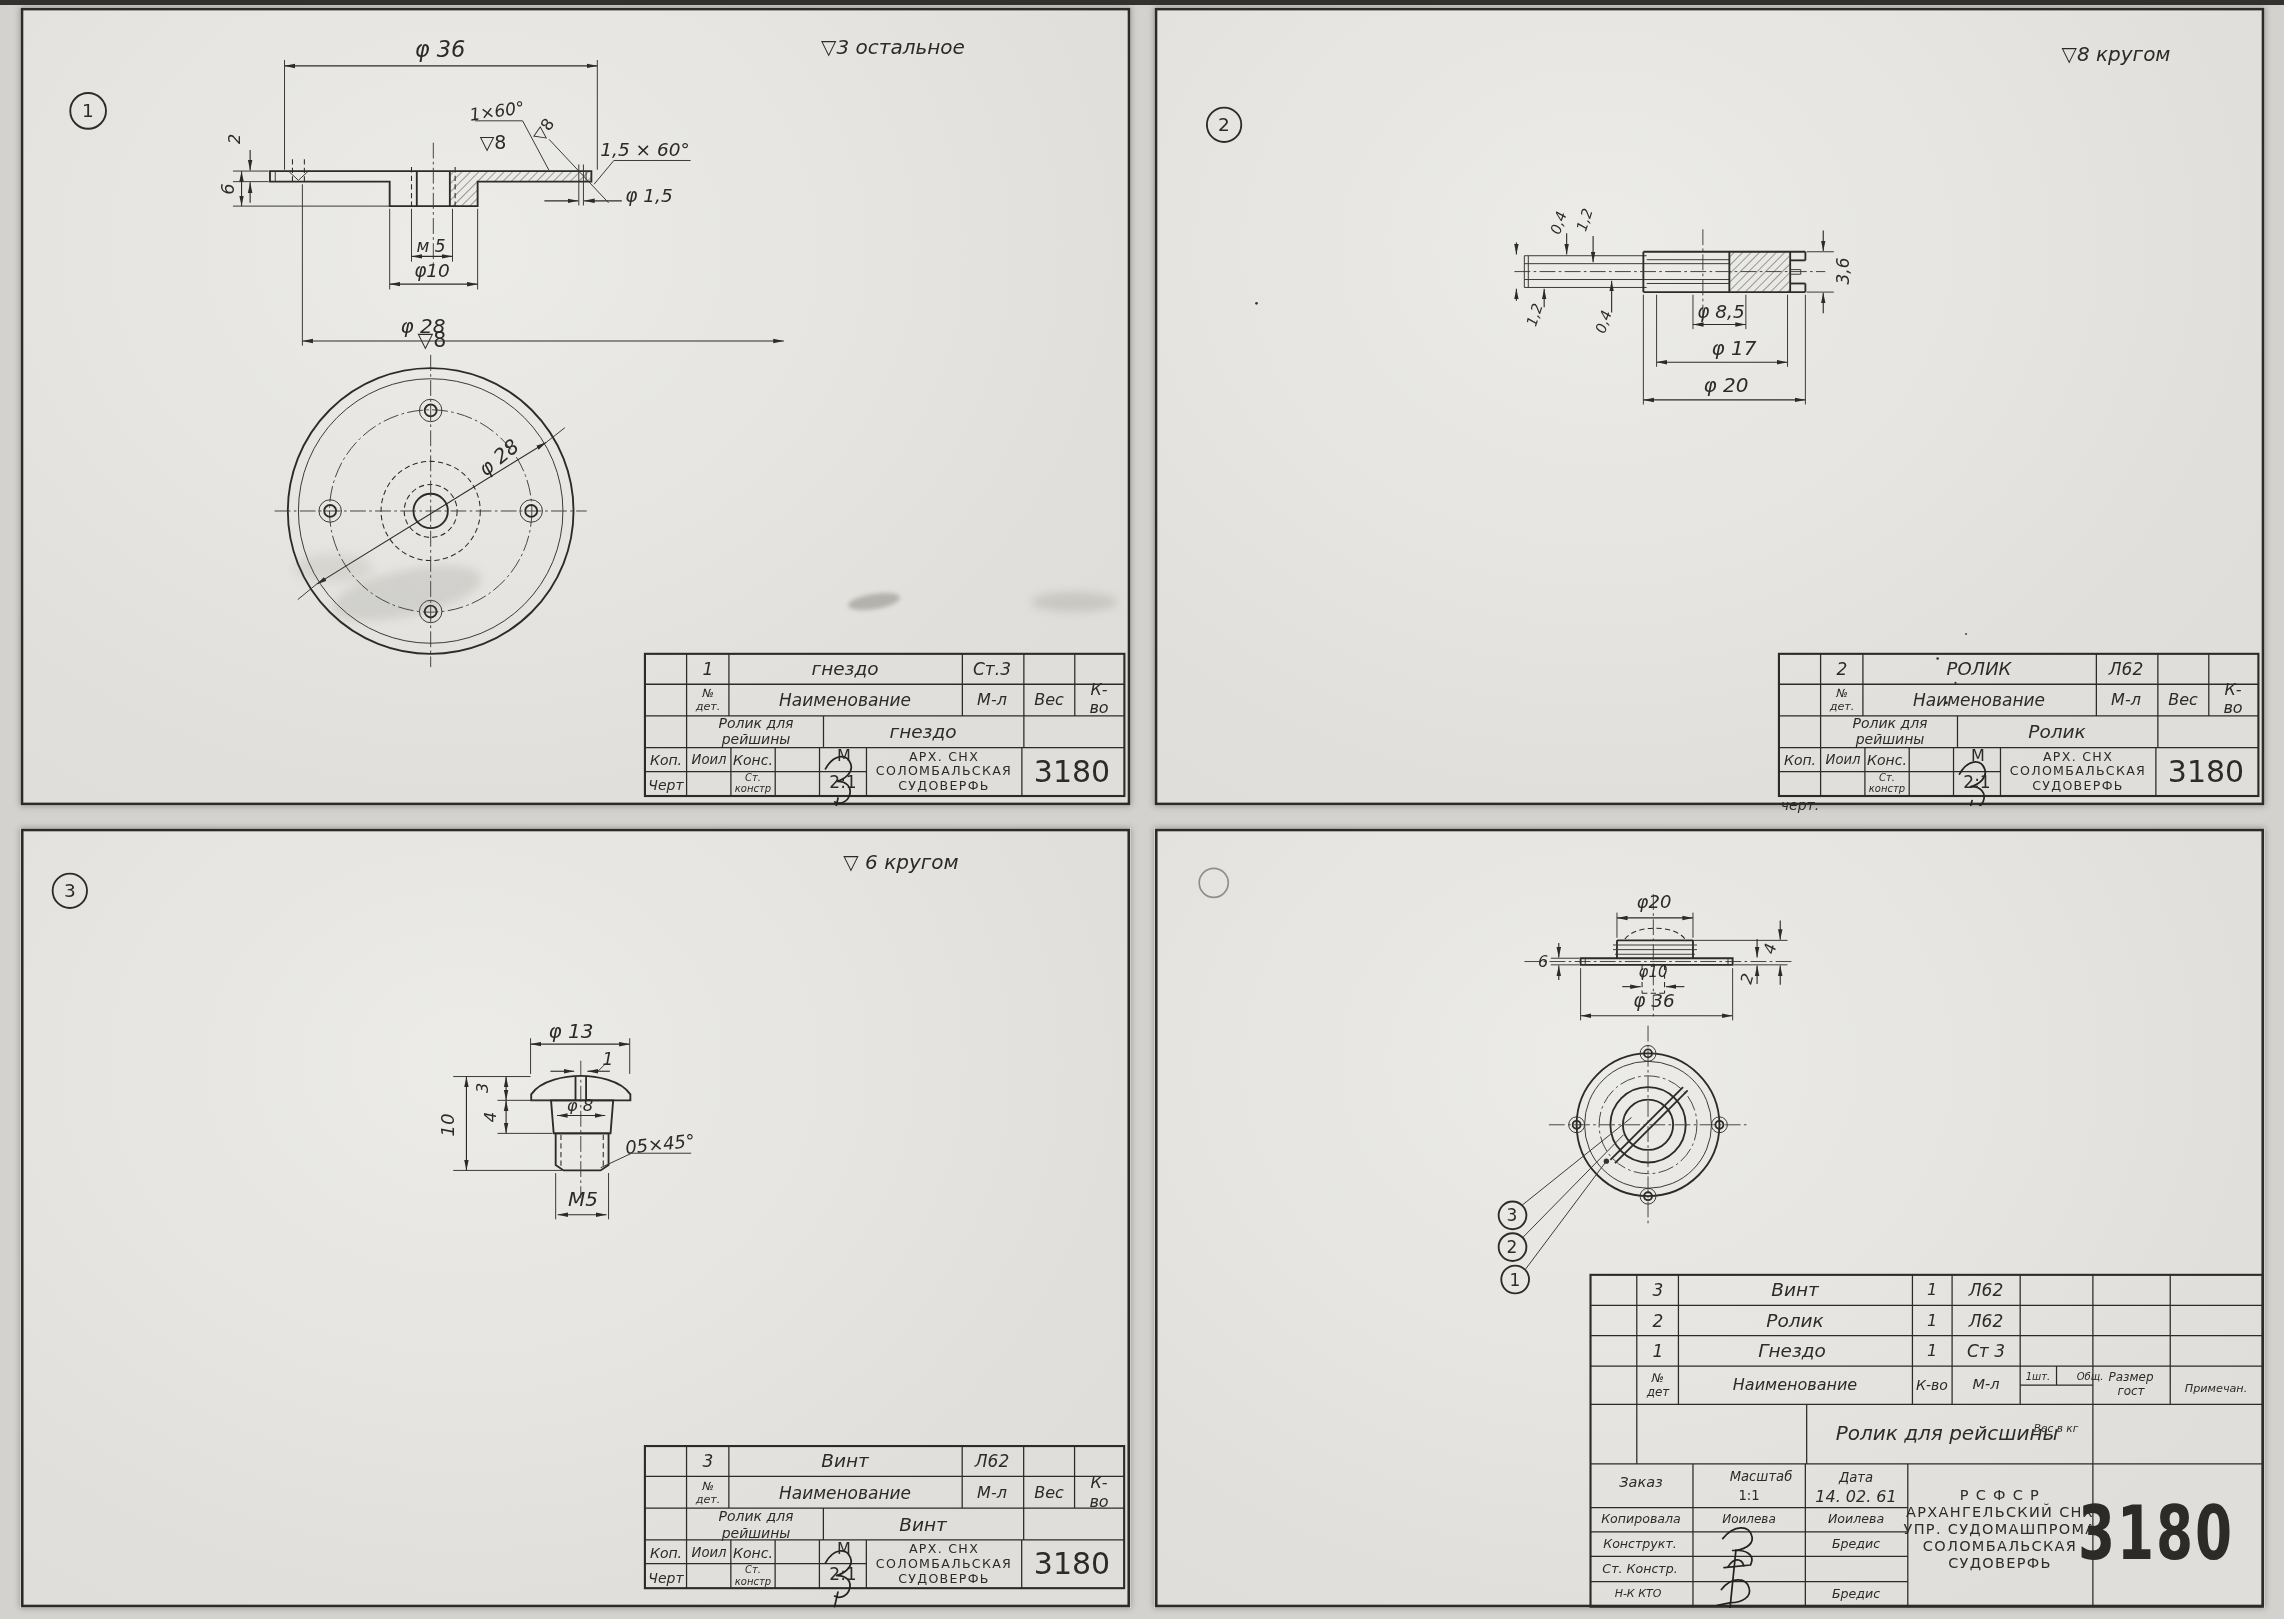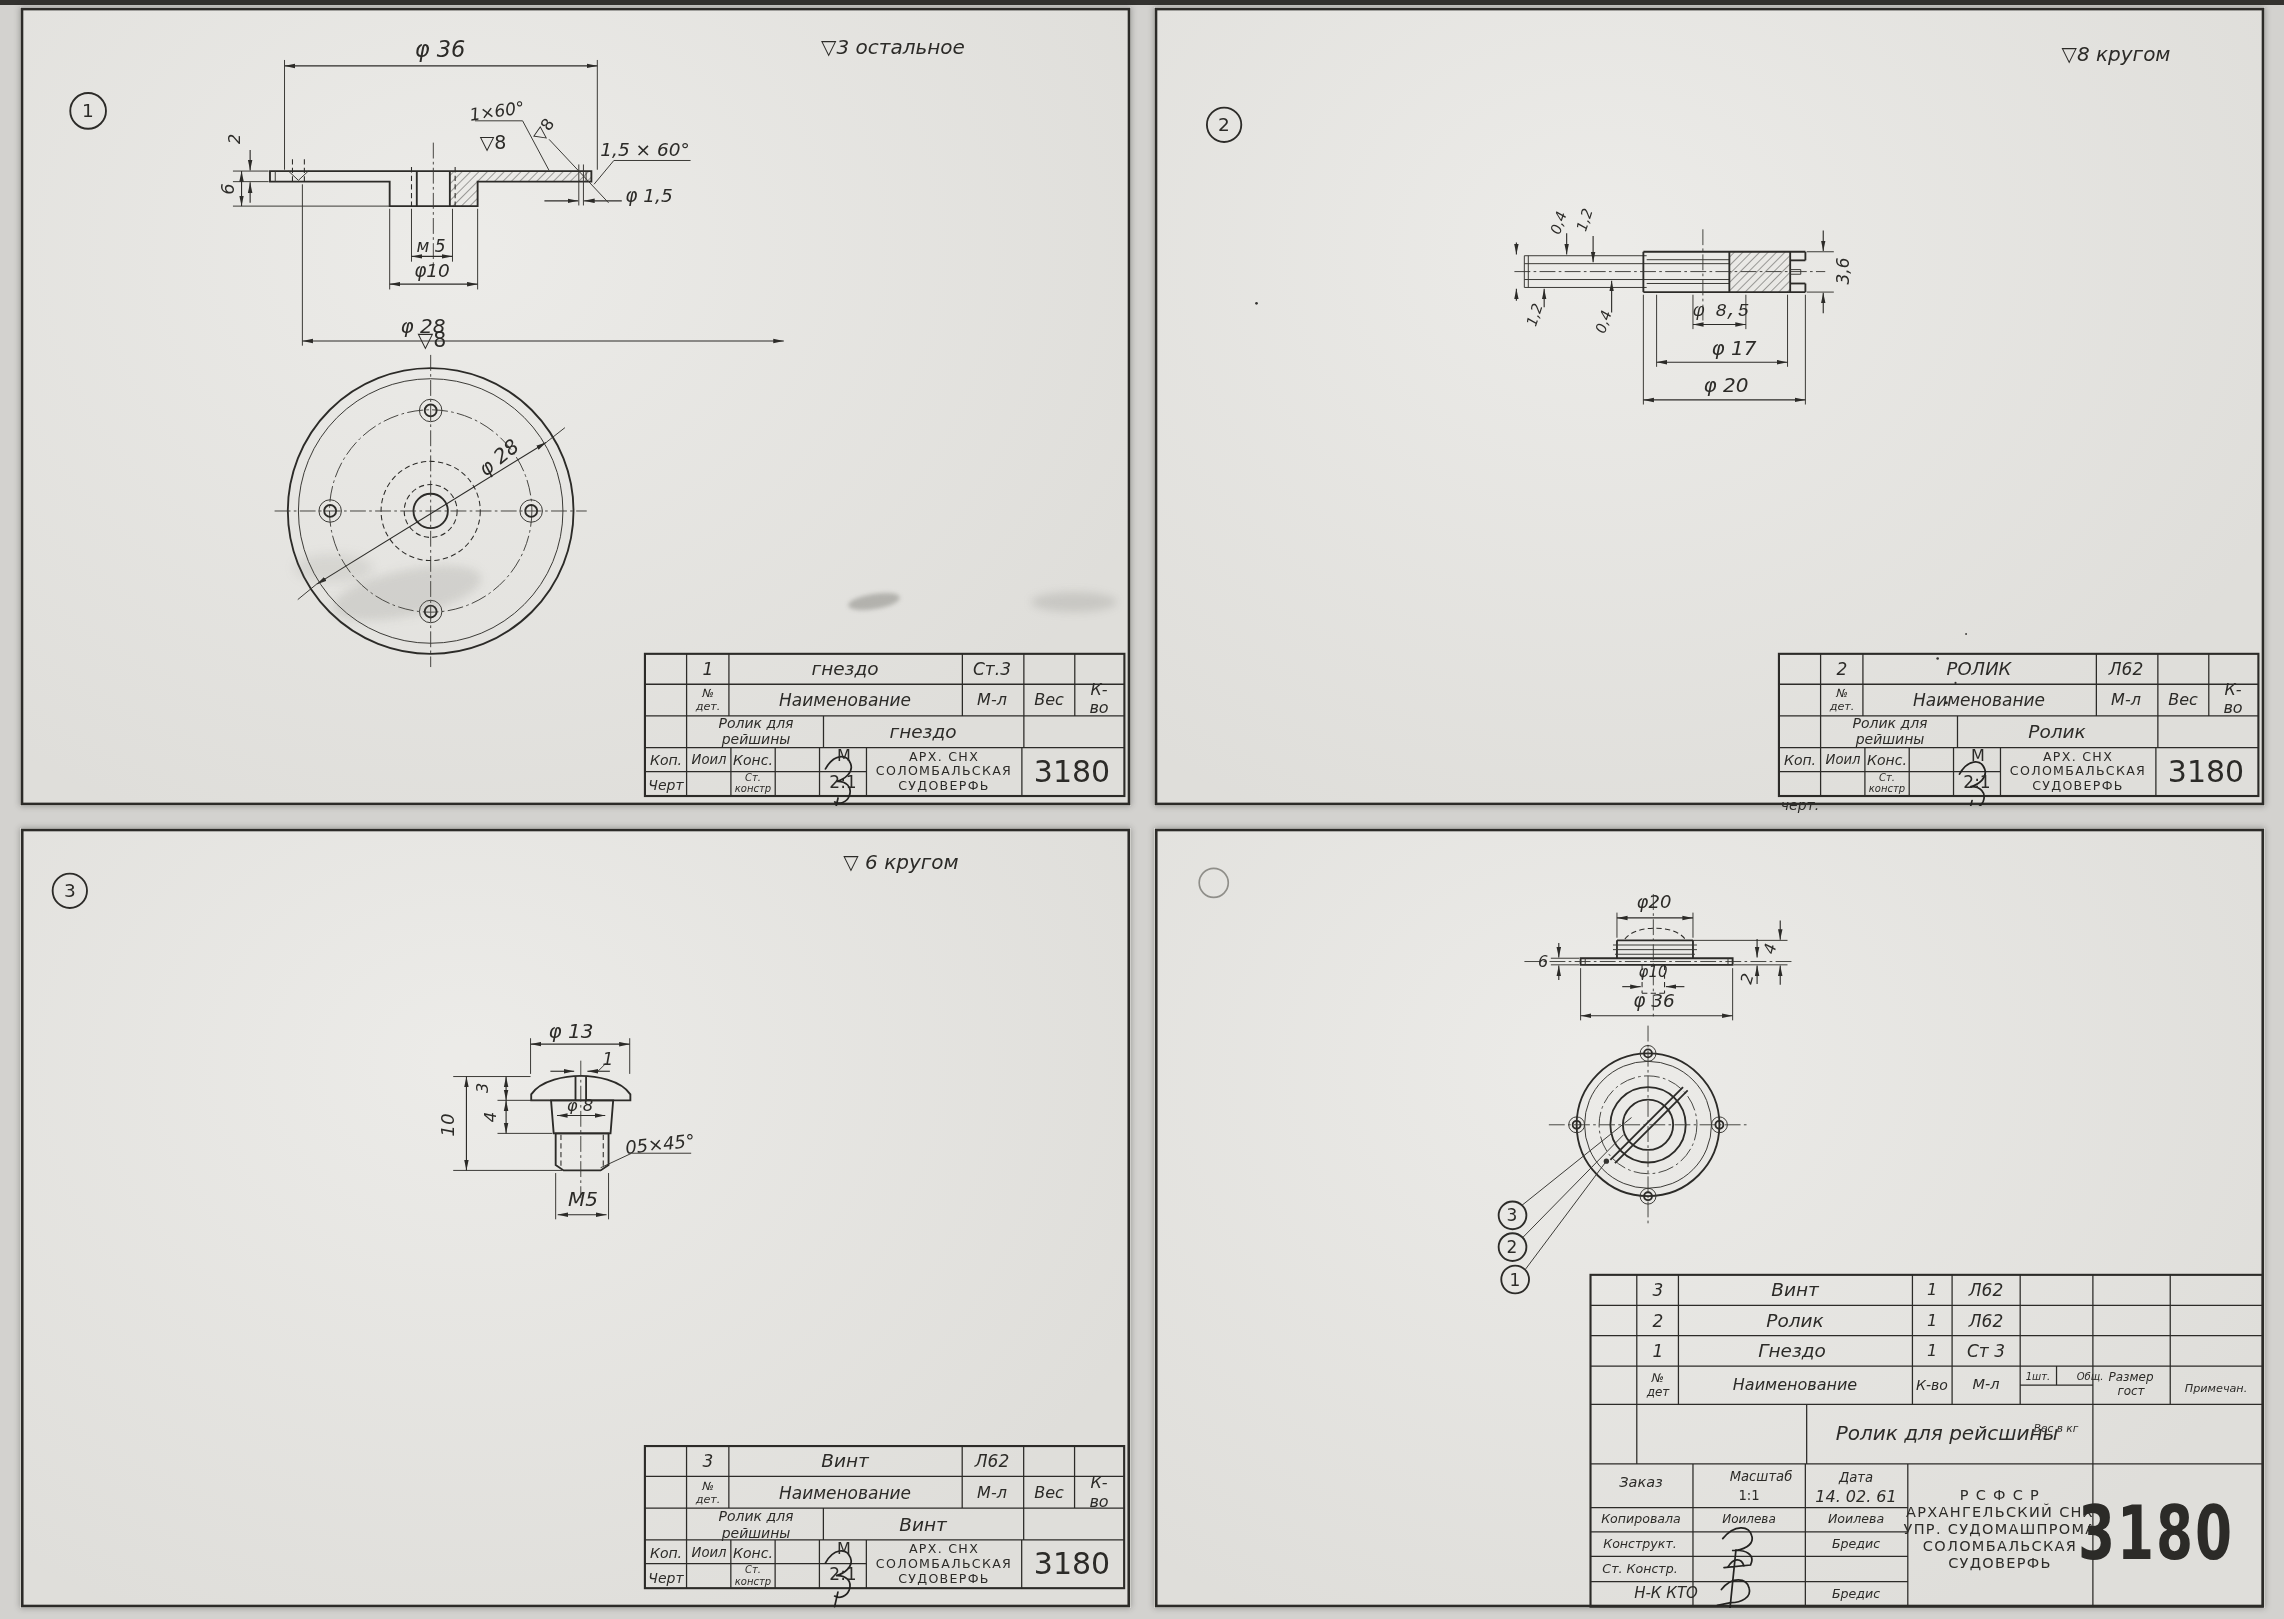--- a/index.html
+++ b/index.html
@@ -238,21 +238,21 @@
   </g>
 </svg>
 <div class="labels">
         <span class="lbl up" style="left: 70px; top: 118px; font-size: 18.5px;">2</span>
         <span class="lbl" style="left: 962px; top: 48px; font-size: 20px;">▽8 кругом</span>
         <span class="lbl" style="left: 405px; top: 216px; font-size: 14.5px; transform: translate(-50%, -50%) rotate(-72deg);">0,4</span>
         <span class="lbl" style="left: 431px; top: 213px; font-size: 14.5px; transform: translate(-50%, -50%) rotate(-72deg);">1,2</span>
         <span class="lbl" style="left: 381px; top: 308px; font-size: 14.5px; transform: translate(-50%, -50%) rotate(-72deg);">1,2</span>
         <span class="lbl" style="left: 450px; top: 315px; font-size: 14.5px; transform: translate(-50%, -50%) rotate(-72deg);">0,4</span>
         <span class="lbl" style="left: 689px; top: 264px; font-size: 17px; transform: translate(-50%, -50%) rotate(-90deg);">3,6</span>
-        <span class="lbl" style="left: 567px; top: 305px; font-size: 18.5px; font-family: Liberation Mono, monospace;">φ 8,5</span>
+        <span class="lbl" style="left: 567px; top: 305px; font-size: 18.5px;">φ 8,5</span>
         <span class="lbl" style="left: 580px; top: 342px; font-size: 20px;">φ 17</span>
         <span class="lbl" style="left: 572px; top: 379px; font-size: 20px;">φ 20</span>
         <span class="lbl" style="left: 688px; top: 662px; font-size: 17px;">2</span>
         <span class="lbl" style="left: 825px; top: 662px; font-size: 18px;">РОЛИК</span>
         <span class="lbl" style="left: 972px; top: 662px; font-size: 17px;">Л62</span>
         <span class="lbl" style="left: 688px; top: 693px; font-size: 11.2px;">№
 дет.</span>
         <span class="lbl" style="left: 825px; top: 693px; font-size: 17px;">Наименование</span>
         <span class="lbl" style="left: 972px; top: 693px; font-size: 16px;">М-л</span>
         <span class="lbl" style="left: 1029px; top: 693px; font-size: 16px;">Вес</span>
@@ -475,21 +475,21 @@
         <span class="lbl" style="left: 595px; top: 649px; font-size: 13.2px; margin-left: 12px;">Масштаб</span>
         <span class="lbl up" style="left: 595px; top: 668px; font-size: 13.2px;">1:1</span>
         <span class="lbl" style="left: 702px; top: 650px; font-size: 13.2px;">Дата</span>
         <span class="lbl" style="left: 702px; top: 669px; font-size: 16px;">14. 02. 61</span>
         <span class="lbl" style="left: 487px; top: 691px; font-size: 12.6px; font-style: italic;">Копировала</span>
         <span class="lbl" style="left: 595px; top: 691px; font-size: 12px;">Иоилева</span>
         <span class="lbl" style="left: 702px; top: 691px; font-size: 12.6px;">Иоилева</span>
         <span class="lbl" style="left: 486px; top: 716px; font-size: 12.6px;">Конструкт.</span>
         <span class="lbl" style="left: 702px; top: 716px; font-size: 12.6px;">Бредис</span>
         <span class="lbl" style="left: 486px; top: 741px; font-size: 12.6px;">Ст. Констр.</span>
-        <span class="lbl" style="left: 484px; top: 766px; font-size: 15px; margin-left: 28px;">Н-К КТО</span>
+        <span class="lbl" style="left: 484px; top: 766px; font-size: 11px;">Н-К КТО</span>
         <span class="lbl" style="left: 702px; top: 766px; font-size: 12.6px;">Бредис</span>
         <span class="lbl up sp" style="left: 846px; top: 702px; font-size: 14.5px;">Р С Ф С Р
 АРХАНГЕЛЬСКИЙ СНХ
 УПР. СУДОМАШПРОМА
 СОЛОМБАЛЬСКАЯ
 СУДОВЕРФЬ</span>
         <span class="lbl up big" style="left: 1002px; top: 706px; font-size: 74px;">3180</span>
       </div>
 </div>
 

